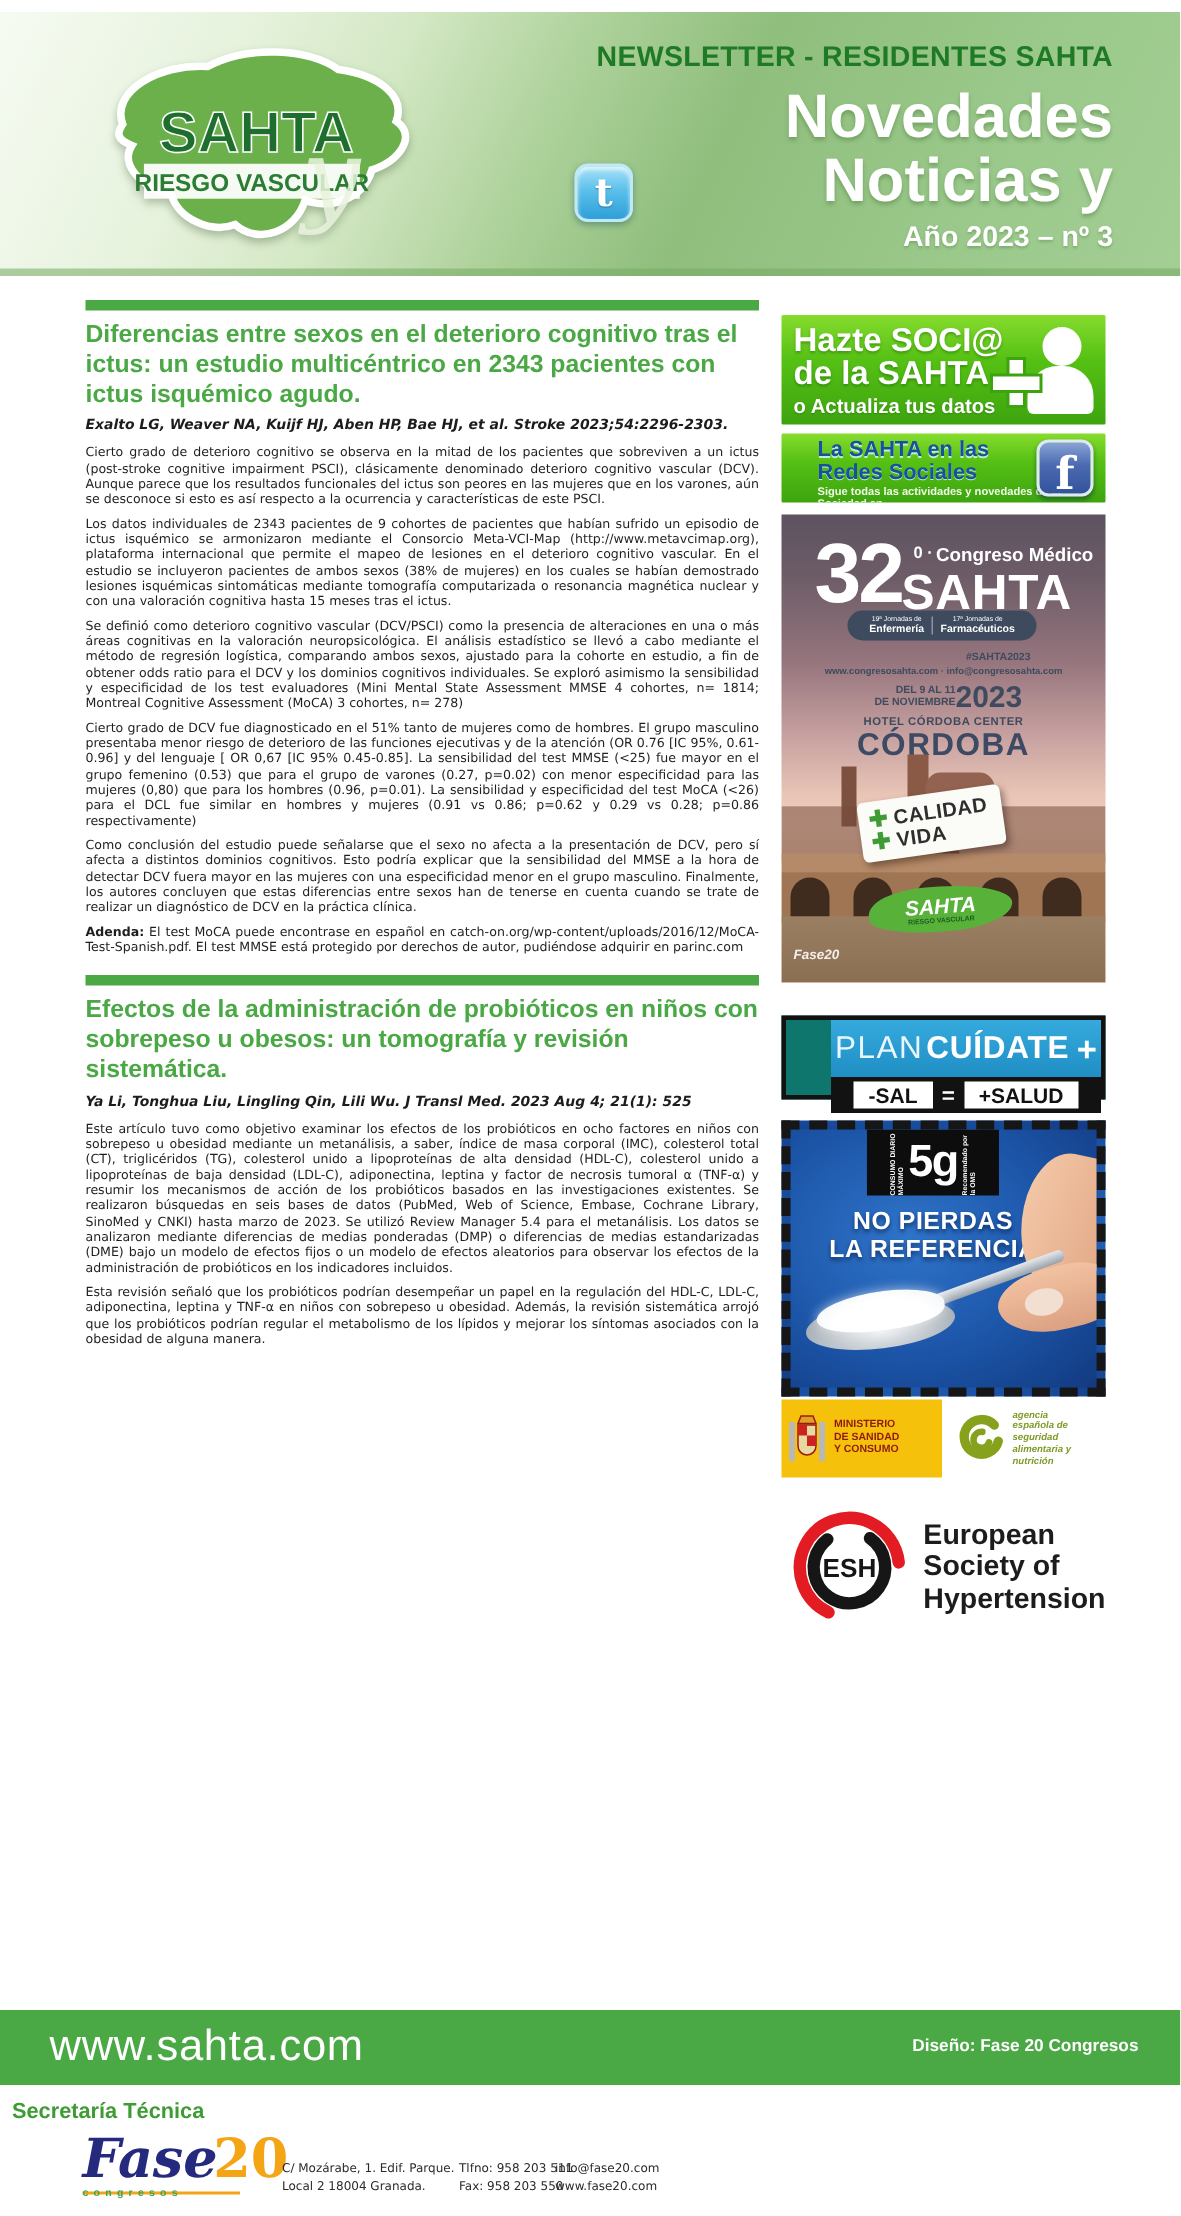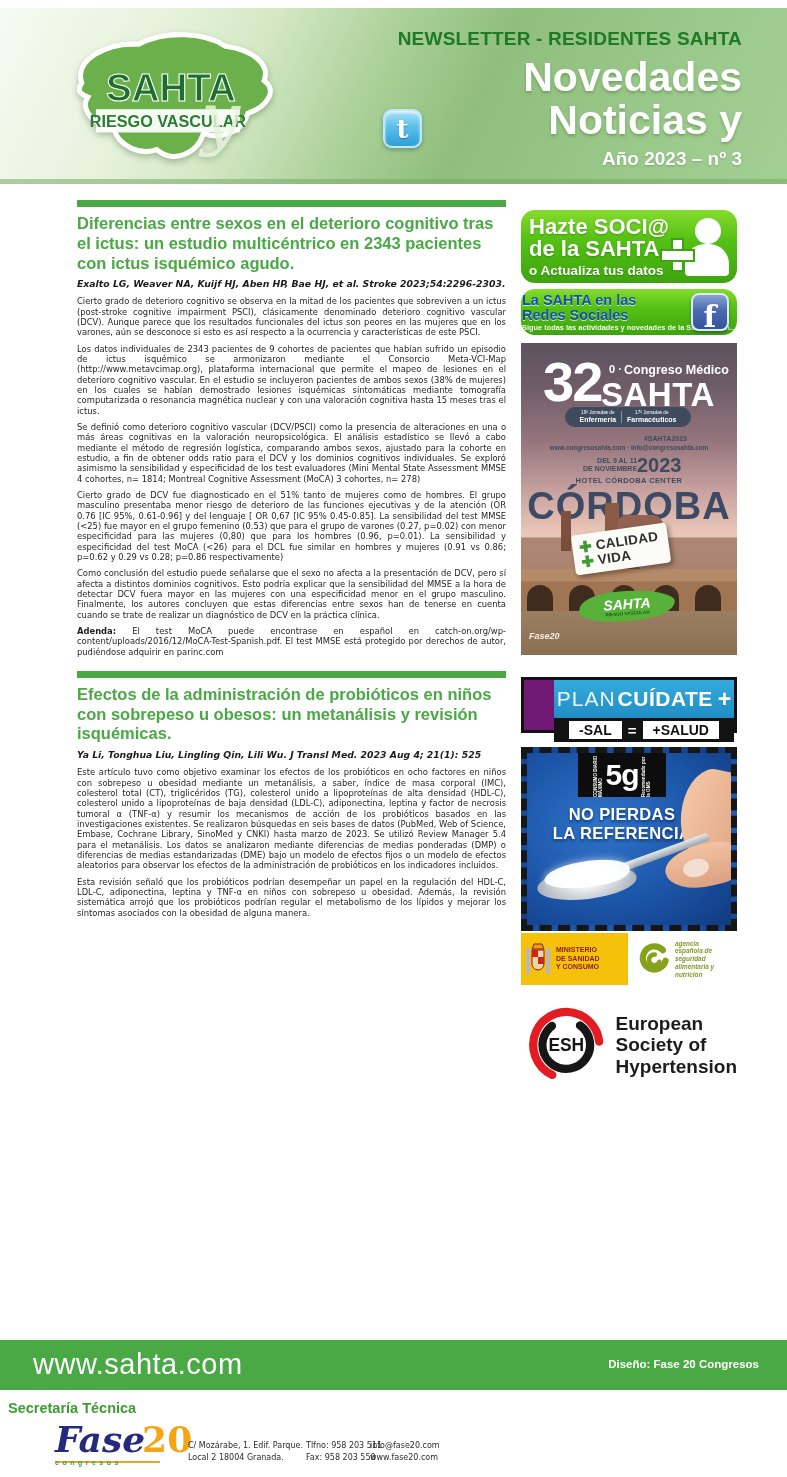--- a/index.html
+++ b/index.html
@@ -22,38 +22,38 @@
     display:flex; align-items:center; justify-content:center; }
   .twitter span { color:#fff; font-size:26px; font-weight:bold; font-family:"DejaVu Serif",serif; text-shadow:0 1px 1px rgba(0,70,110,.5); }
 
   
   .left-col { position:absolute; left:57px; top:200px; width:449px; }
   .art-bar { height:7px; background:#4aa845; margin-bottom:7px; }
   .art-title { color:#4aa845; font-size:16.5px; font-weight:800; line-height:1.2; margin-bottom:5px; }
   .art-cite { font-size:9.3px; font-weight:700; font-style:italic; color:#1c1c1c; margin-bottom:7px; font-family:"DejaVu Sans",sans-serif; }
   .art-p { font-size:8.4px; line-height:1.23; color:#1f1f1f; text-align:justify; margin-bottom:6px; font-family:"DejaVu Sans",sans-serif; }
   .art-p b { font-weight:700; }
-  .article { margin-bottom:14px;margin-left:20px; }
+  .article { margin-bottom:14px; }
 
   
   .sidebar { position:absolute; left:521px; top:210px; width:216px; }
 
   .box-green { background:linear-gradient(180deg,#86dc2e 0%,#56c114 40%,#3da40f 100%);
-    border-radius:14px; position:relative; overflow:hidden; }
+    border-radius:1px; position:relative; overflow:hidden; }
   .join { height:73px; margin-bottom:6px; padding:6px 8px; }
   .join .l1 { color:#fff; font-size:22px; font-weight:800; line-height:1.0; text-shadow:0 1px 2px rgba(20,80,0,.4); }
   .join .l2 { color:#fff; font-size:22px; font-weight:800; line-height:1.0; text-shadow:0 1px 2px rgba(20,80,0,.4); }
   .join .l3 { color:#fff; font-size:13.5px; font-weight:700; margin-top:3px; text-shadow:0 1px 1px rgba(20,80,0,.4); }
   .person { position:absolute; right:6px; top:8px; width:52px; height:58px; }
   .person .head { position:absolute; right:10px; top:0; width:26px; height:26px; background:#fff; border-radius:50%; }
   .person .bodyy { position:absolute; right:2px; top:26px; width:44px; height:32px; background:#fff; border-radius:20px 20px 4px 4px; }
   .person .plus-v { position:absolute; left:-6px; top:22px; width:9px; height:30px; background:#fff; box-shadow:0 0 0 2px #3da40f; }
   .person .plus-h { position:absolute; left:-17px; top:33px; width:31px; height:9px; background:#fff; box-shadow:0 0 0 2px #3da40f; }
 
-  .social { height:46px; margin-bottom:8px; padding:4px 1px; }
+  .social { height:46px; margin-bottom:8px; padding:4px 24px; }
   .social .s1 { color:#16519e; font-size:14.5px; font-weight:800; line-height:1.0; text-shadow:0 1px 0 rgba(220,245,255,.8); }
   .social .s2 { color:#16519e; font-size:14.5px; font-weight:800; line-height:1.05; text-shadow:0 1px 0 rgba(220,245,255,.8); }
   .social .s3 { color:#f2fbe9; font-size:7.4px; font-weight:700; line-height:1.15; margin-top:1px; }
   .fb { position:absolute; right:8px; top:4px; width:38px; height:38px; border-radius:8px;
     background:linear-gradient(180deg,#8aa4d6 0%,#4a69b0 45%,#33549c 100%);
     border:2px solid #dfe8f5; display:flex; align-items:flex-end; justify-content:center;
     box-shadow:0 2px 3px rgba(0,20,60,.4); }
   .fb span { color:#fff; font-size:30px; font-weight:bold; font-family:"DejaVu Serif",serif; line-height:.85; }
 
   
@@ -67,21 +67,21 @@
     display:flex; align-items:center; justify-content:center; gap:5px; }
   .pill .half { text-align:center; color:#fff; line-height:1.05; }
   .pill .t { font-size:4.6px; display:block; }
   .pill .b { font-size:7px; font-weight:800; display:block; }
   .pill .sep { width:1px; height:12px; background:#8b94a3; }
   .phash { position:absolute; right:50px; top:92px; color:#3e4a5e; font-size:7px; font-weight:800; }
   .pweb { position:absolute; left:0; right:0; top:101px; text-align:center; color:#3e4a5e; font-size:6.3px; font-weight:700; }
   .pdate { position:absolute; left:62px; top:114px; text-align:right; color:#3e4a5e; font-size:7px; font-weight:800; line-height:1.2; }
   .pyear { position:absolute; left:116px; top:111px; color:#3e4a5e; font-size:20px; font-weight:800; }
   .pvenue { position:absolute; left:0; right:0; top:133px; text-align:center; color:#3e4a5e; font-size:7.5px; font-weight:800; letter-spacing:.4px; }
-  .pcity { position:absolute; left:0; right:0; top:142px; text-align:center; color:#3c4a63; font-size:38px; font-weight:800; letter-spacing:1px; }
+  .pcity { position:absolute; left:0; right:0; top:142px; text-align:center; color:#3c4a63; font-size:21px; font-weight:800; letter-spacing:1px; }
   .skyline { position:absolute; left:0; right:0; top:176px; height:56px;
     background:
       radial-gradient(circle at 50% 100%, #7c5140 12px, transparent 13px),
       linear-gradient(180deg, transparent 0 18px, rgba(120,75,58,.55) 19px 56px); }
   .mezquita { position:absolute; left:40px; top:168px; width:10px; height:40px; background:#7c5140; }
   .mezquita2 { position:absolute; left:84px; top:160px; width:14px; height:48px; background:#8a5a47; }
   .mezq-dome { position:absolute; left:96px; top:172px; width:46px; height:36px; background:#936250; border-radius:10px 10px 0 0; }
   .bridge { position:absolute; left:0; right:0; top:226px; height:46px; background:linear-gradient(180deg,#b58a68 0 12px,#9f7554 13px 100%);
     }
   .bridge .arch { position:absolute; top:16px; width:26px; height:26px; background:#402c1e; border-radius:50% 50% 0 0; }
@@ -91,21 +91,21 @@
   .claim .row { display:flex; align-items:center; gap:4px; }
   .claim .cross { color:#3f9c35; font-size:15px; font-weight:800; line-height:1; }
   .claim .word { color:#2e2e2e; font-size:13.5px; font-weight:800; letter-spacing:.3px; }
   .brush { position:absolute; left:58px; top:248px; width:96px; height:30px; background:#58b23a; border-radius:45% 55% 50% 50%/60% 50% 60% 40%;
     transform:rotate(-4deg); display:flex; flex-direction:column; align-items:center; justify-content:center; }
   .brush .bs1 { color:#fff; font-size:14px; font-weight:800; font-style:italic; line-height:1; }
   .brush .bs2 { color:#1d5c22; font-size:4.6px; font-weight:800; }
   .pfase { position:absolute; left:8px; top:288px; color:#f4efe8; font-size:9px; font-weight:800; font-style:italic; }
 
   
-  .plan { height:56px; margin-bottom:14px; border:3px solid #121212; background:#701a75;padding-left:30px; }
+  .plan { height:56px; margin-bottom:14px; border:3px solid #121212; background:#0f766e;padding-left:30px; }
   .plan-top { height:38px; background:linear-gradient(180deg,#35aadd,#1f8ec4); display:flex; align-items:center; justify-content:center; gap:2px; }
   .plan-top .pl { color:#eaf6fd; font-size:21px; font-weight:300; letter-spacing:1px; }
   .plan-top .pc { color:#fff; font-size:21px; font-weight:800; letter-spacing:.5px; }
   .plan-top .pp { color:#fff; font-size:23px; font-weight:800; margin-left:3px; }
   .plan-bot { height:24px; background:#121212; display:flex; align-items:center; justify-content:center; gap:6px; padding:0 6px; }
   .tile { background:#fff; color:#111; font-weight:800; font-size:14px; padding:1px 10px; line-height:1.2; }
   .eq { color:#fff; font-size:15px; font-weight:800; }
 
   
   .salt { height:184px; margin-bottom:2px; border:6px dashed #161616; position:relative;
@@ -217,21 +217,21 @@
       <div class="art-cite">Exalto LG, Weaver NA, Kuijf HJ, Aben HP, Bae HJ, et al. Stroke 2023;54:2296-2303.</div>
       <p class="art-p">Cierto grado de deterioro cognitivo se observa en la mitad de los pacientes que sobreviven a un ictus (post-stroke cognitive impairment PSCI), clásicamente denominado deterioro cognitivo vascular (DCV). Aunque parece que los resultados funcionales del ictus son peores en las mujeres que en los varones, aún se desconoce si esto es así respecto a la ocurrencia y características de este PSCI.</p>
       <p class="art-p">Los datos individuales de 2343 pacientes de 9 cohortes de pacientes que habían sufrido un episodio de ictus isquémico se armonizaron mediante el Consorcio Meta-VCI-Map (http://www.metavcimap.org), plataforma internacional que permite el mapeo de lesiones en el deterioro cognitivo vascular. En el estudio se incluyeron pacientes de ambos sexos (38% de mujeres) en los cuales se habían demostrado lesiones isquémicas sintomáticas mediante tomografía computarizada o resonancia magnética nuclear y con una valoración cognitiva hasta 15 meses tras el ictus.</p>
       <p class="art-p">Se definió como deterioro cognitivo vascular (DCV/PSCI) como la presencia de alteraciones en una o más áreas cognitivas en la valoración neuropsicológica. El análisis estadístico se llevó a cabo mediante el método de regresión logística, comparando ambos sexos, ajustado para la cohorte en estudio, a fin de obtener odds ratio para el DCV y los dominios cognitivos individuales. Se exploró asimismo la sensibilidad y especificidad de los test evaluadores (Mini Mental State Assessment MMSE 4 cohortes, n= 1814; Montreal Cognitive Assessment (MoCA) 3 cohortes, n= 278)</p>
       <p class="art-p">Cierto grado de DCV fue diagnosticado en el 51% tanto de mujeres como de hombres. El grupo masculino presentaba menor riesgo de deterioro de las funciones ejecutivas y de la atención (OR 0.76 [IC 95%, 0.61-0.96] y del lenguaje [ OR 0,67 [IC 95% 0.45-0.85]. La sensibilidad del test MMSE (&lt;25) fue mayor en el grupo femenino (0.53) que para el grupo de varones (0.27, p=0.02) con menor especificidad para las mujeres (0,80) que para los hombres (0.96, p=0.01). La sensibilidad y especificidad del test MoCA (&lt;26) para el DCL fue similar en hombres y mujeres (0.91 vs 0.86; p=0.62 y 0.29 vs 0.28; p=0.86 respectivamente)</p>
       <p class="art-p">Como conclusión del estudio puede señalarse que el sexo no afecta a la presentación de DCV, pero sí afecta a distintos dominios cognitivos. Esto podría explicar que la sensibilidad del MMSE a la hora de detectar DCV fuera mayor en las mujeres con una especificidad menor en el grupo masculino. Finalmente, los autores concluyen que estas diferencias entre sexos han de tenerse en cuenta cuando se trate de realizar un diagnóstico de DCV en la práctica clínica.</p>
       <p class="art-p"><b>Adenda:</b><span> El test MoCA puede encontrase en español en catch-on.org/wp-content/uploads/2016/12/MoCA-Test-Spanish.pdf. El test MMSE está protegido por derechos de autor, pudiéndose adquirir en parinc.com</span></p>
     </div>
     <div class="article">
       <div class="art-bar"></div>
-      <div class="art-title">Efectos de la administración de probióticos en niños con sobrepeso u obesos: un metanálisis y revisión isquémicas.</div>
+      <div class="art-title">Efectos de la administración de probióticos en niños con sobrepeso u obesos: un tomografía y revisión sistemática.</div>
       <div class="art-cite">Ya Li, Tonghua Liu, Lingling Qin, Lili Wu. J Transl Med. 2023 Aug 4; 21(1): 525</div>
       <p class="art-p">Este artículo tuvo como objetivo examinar los efectos de los probióticos en ocho factores en niños con sobrepeso u obesidad mediante un metanálisis, a saber, índice de masa corporal (IMC), colesterol total (CT), triglicéridos (TG), colesterol unido a lipoproteínas de alta densidad (HDL-C), colesterol unido a lipoproteínas de baja densidad (LDL-C), adiponectina, leptina y factor de necrosis tumoral α (TNF-α) y resumir los mecanismos de acción de los probióticos basados en las investigaciones existentes. Se realizaron búsquedas en seis bases de datos (PubMed, Web of Science, Embase, Cochrane Library, SinoMed y CNKI) hasta marzo de 2023. Se utilizó Review Manager 5.4 para el metanálisis. Los datos se analizaron mediante diferencias de medias ponderadas (DMP) o diferencias de medias estandarizadas (DME) bajo un modelo de efectos fijos o un modelo de efectos aleatorios para observar los efectos de la administración de probióticos en los indicadores incluidos.</p>
       <p class="art-p">Esta revisión señaló que los probióticos podrían desempeñar un papel en la regulación del HDL-C, LDL-C, adiponectina, leptina y TNF-α en niños con sobrepeso u obesidad. Además, la revisión sistemática arrojó que los probióticos podrían regular el metabolismo de los lípidos y mejorar los síntomas asociados con la obesidad de alguna manera.</p>
     </div>
   </div>
 
   <div class="sidebar">
 
     <div class="box-green join">
       <div class="l1">Hazte SOCI@</div>

